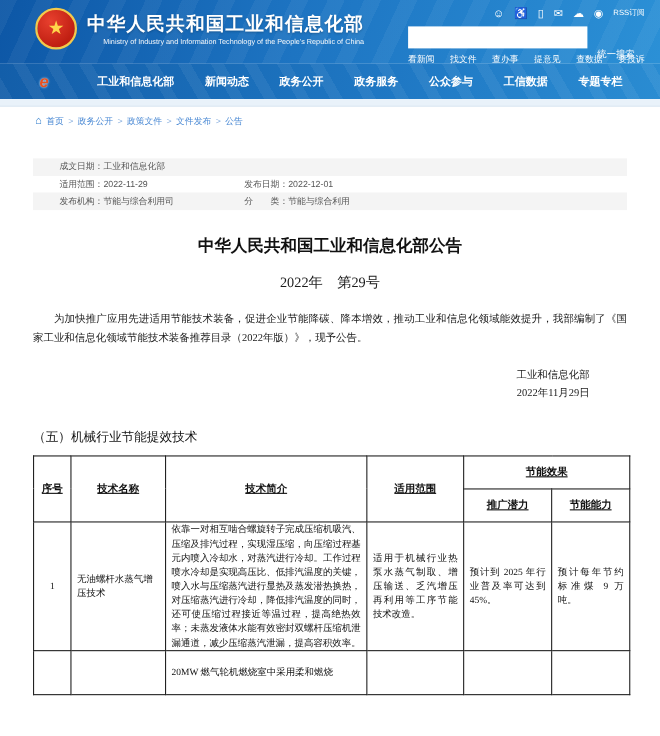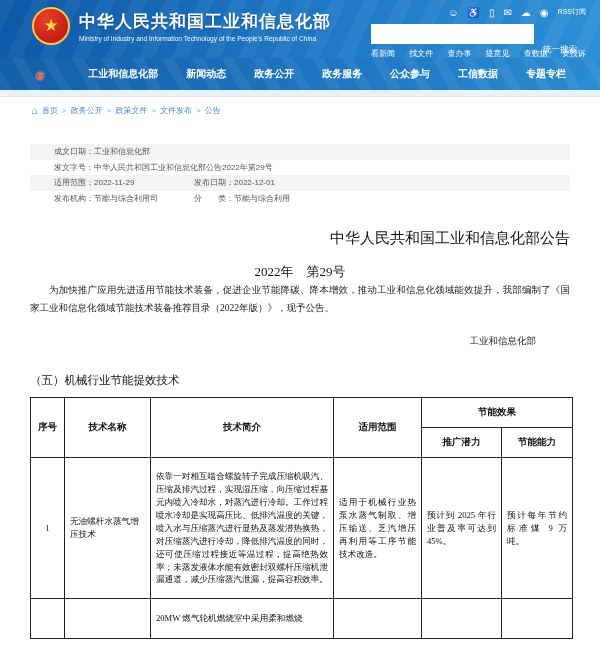--- a/index.html
+++ b/index.html
@@ -9,21 +9,21 @@
   
   .site-header { position:relative; height:58px;
     background:linear-gradient(100deg,#0d57a6 0%,#1d74c2 45%,#2b90d6 100%); }
   .site-header::after{ content:""; position:absolute; inset:0;
     background:repeating-linear-gradient(115deg,rgba(255,255,255,.05) 0 14px,rgba(255,255,255,0) 14px 30px); }
   .brand { position:absolute; left:32px; top:7px; display:flex; align-items:center; z-index:2; }
   .emblem { width:38px; height:38px; border-radius:50%;
     background:radial-gradient(circle at 35% 30%,#e8402e,#c01f12 70%);
     border:2px solid #f3c94b; color:#ffd54a; font-size:17px; line-height:34px;
     text-align:center; flex:0 0 auto; }
-  .brand-text { margin-left:9px; color:#fff; }
+  .brand-text { margin-left:9px; color:#fff;text-align:right; }
   .brand-title { font-size:17px; font-weight:bold; letter-spacing:1px; text-shadow:0 1px 2px rgba(0,0,0,.25); }
   .brand-sub { font-size:6.6px; margin-top:2px; opacity:.95; }
   .header-right { position:absolute; right:14px; top:4px; width:215px; z-index:2; }
   .icon-row { display:flex; justify-content:flex-end; align-items:center; gap:9px;
     color:#fff; font-size:10px; height:16px; }
   .icon-row .glyph { cursor:pointer; }
   .rss { font-size:7px; }
   .search-row { display:flex; margin-top:4px; height:20px; }
   .search-input { flex:1; border:none; outline:none; padding:0 6px; font-size:9px; background:#fff; }
   .search-btn { width:52px; border:none; background:#f0a032; color:#fff; font-size:8.5px;
@@ -50,40 +50,40 @@
   .breadcrumb .home-icon { color:#2f7ccc; font-size:10px; }
   .breadcrumb a { color:#4a89d4; text-decoration:none; cursor:pointer; }
   .breadcrumb .sep { color:#7fa9dc; }
 
   
   .content { width:540px; margin:0 auto; }
   .meta-table { margin-top:22px; font-size:8px; color:#555; }
   .meta-row { height:15.5px; line-height:15.5px; padding-left:24px; position:relative; }
   .meta-row:nth-child(odd) { background:#f4f4f4; }
   .meta-label { color:#555; }
-  .meta-pair2 { position:absolute; left:164px; top:0; }
+  .meta-pair2 { position:absolute; left:192px; top:0; }
 
   
   .doc { font-family:"Liberation Serif", serif; color:#1a1a1a; }
-  .doc-title { text-align:right; font-family:"Liberation Sans",sans-serif; font-weight:normal;
+  .doc-title { text-align:center; font-family:"Liberation Sans",sans-serif; font-weight:bold;
     font-size:15px; margin-top:23px; color:#111; }
   .doc-issue { text-align:center; font-size:13px; margin-top:15px; }
   .doc-para { font-size:9.5px; line-height:1.85; text-indent:2em; text-align:justify;
-    margin-top:1px; }
+    margin-top:17px; }
   .doc-attach { font-size:9.5px; margin-top:13px; text-indent:2em; cursor:pointer; }
   .doc-sign { text-align:right; font-size:9.5px; margin-top:16px; padding-right:34px; line-height:1.7; }
 
   
   .section-heading { font-family:"Liberation Serif", serif; font-weight:normal; font-size:11.5px;
     color:#111; margin-top:24px; }
   table.tech { width:542px; border-collapse:collapse; margin-top:9px;
     font-family:"Liberation Serif", serif; color:#111; table-layout:fixed; }
   table.tech th, table.tech td { border:1px solid #222; vertical-align:middle; }
-  table.tech th { font-size:9.5px; font-weight:bold; padding:8px 2px; }
-  table.tech td { font-size:8.6px; line-height:1.5; padding:12px 5px; }
+  table.tech th { font-size:9.5px; font-weight:bold; padding:8px 2px;text-decoration:underline; }
+  table.tech td { font-size:8.6px; line-height:1.5; padding:0 5px; }
   td.c-center { text-align:center; }
   td.c-just { text-align:justify; }
   col.w-idx{width:34px} col.w-name{width:86px} col.w-intro{width:183px}
   col.w-scope{width:88px} col.w-pot{width:80px} col.w-cap{width:71px}
 </style>
 </head>
 <body>
 
 <div class="site-header">
   <div class="brand">
@@ -145,38 +145,36 @@
   <a>公告</a>
 </div>
 
 <div class="content">
 
   <div class="meta-table">
     <div class="meta-row">
       <span class="meta-label">成文日期：</span><span>工业和信息化部</span>
     </div>
     <div class="meta-row">
-      <span class="meta-label">发文字号：</span><span>中华人民共和国工业和信息化部公告2022年第29号</span>
-    </div>
-    <div class="meta-row">
       <span class="meta-label">适用范围：</span><span>2022-11-29</span>
       <span class="meta-pair2"><span class="meta-label">发布日期：</span><span>2022-12-01</span></span>
     </div>
     <div class="meta-row">
       <span class="meta-label">发布机构：</span><span>节能与综合利用司</span>
       <span class="meta-pair2"><span class="meta-label">分　　类：</span><span>节能与综合利用</span></span>
     </div>
   </div>
 
   <div class="doc">
     <div class="doc-title">中华人民共和国工业和信息化部公告</div>
     <div class="doc-issue">2022年　第29号</div>
     <div class="doc-para">为加快推广应用先进适用节能技术装备，促进企业节能降碳、降本增效，推动工业和信息化领域能效提升，我部编制了《国家工业和信息化领域节能技术装备推荐目录（2022年版）》，现予公告。</div>
     <div class="doc-sign">
       <div>工业和信息化部</div>
+      <div>2022年11月29日</div>
     </div>
 
     <div class="section-heading">（五）机械行业节能提效技术</div>
 
     <table class="tech">
       <colgroup>
         <col class="w-idx">
           <col class="w-name">
           <col class="w-intro">
         <col class="w-scope">

